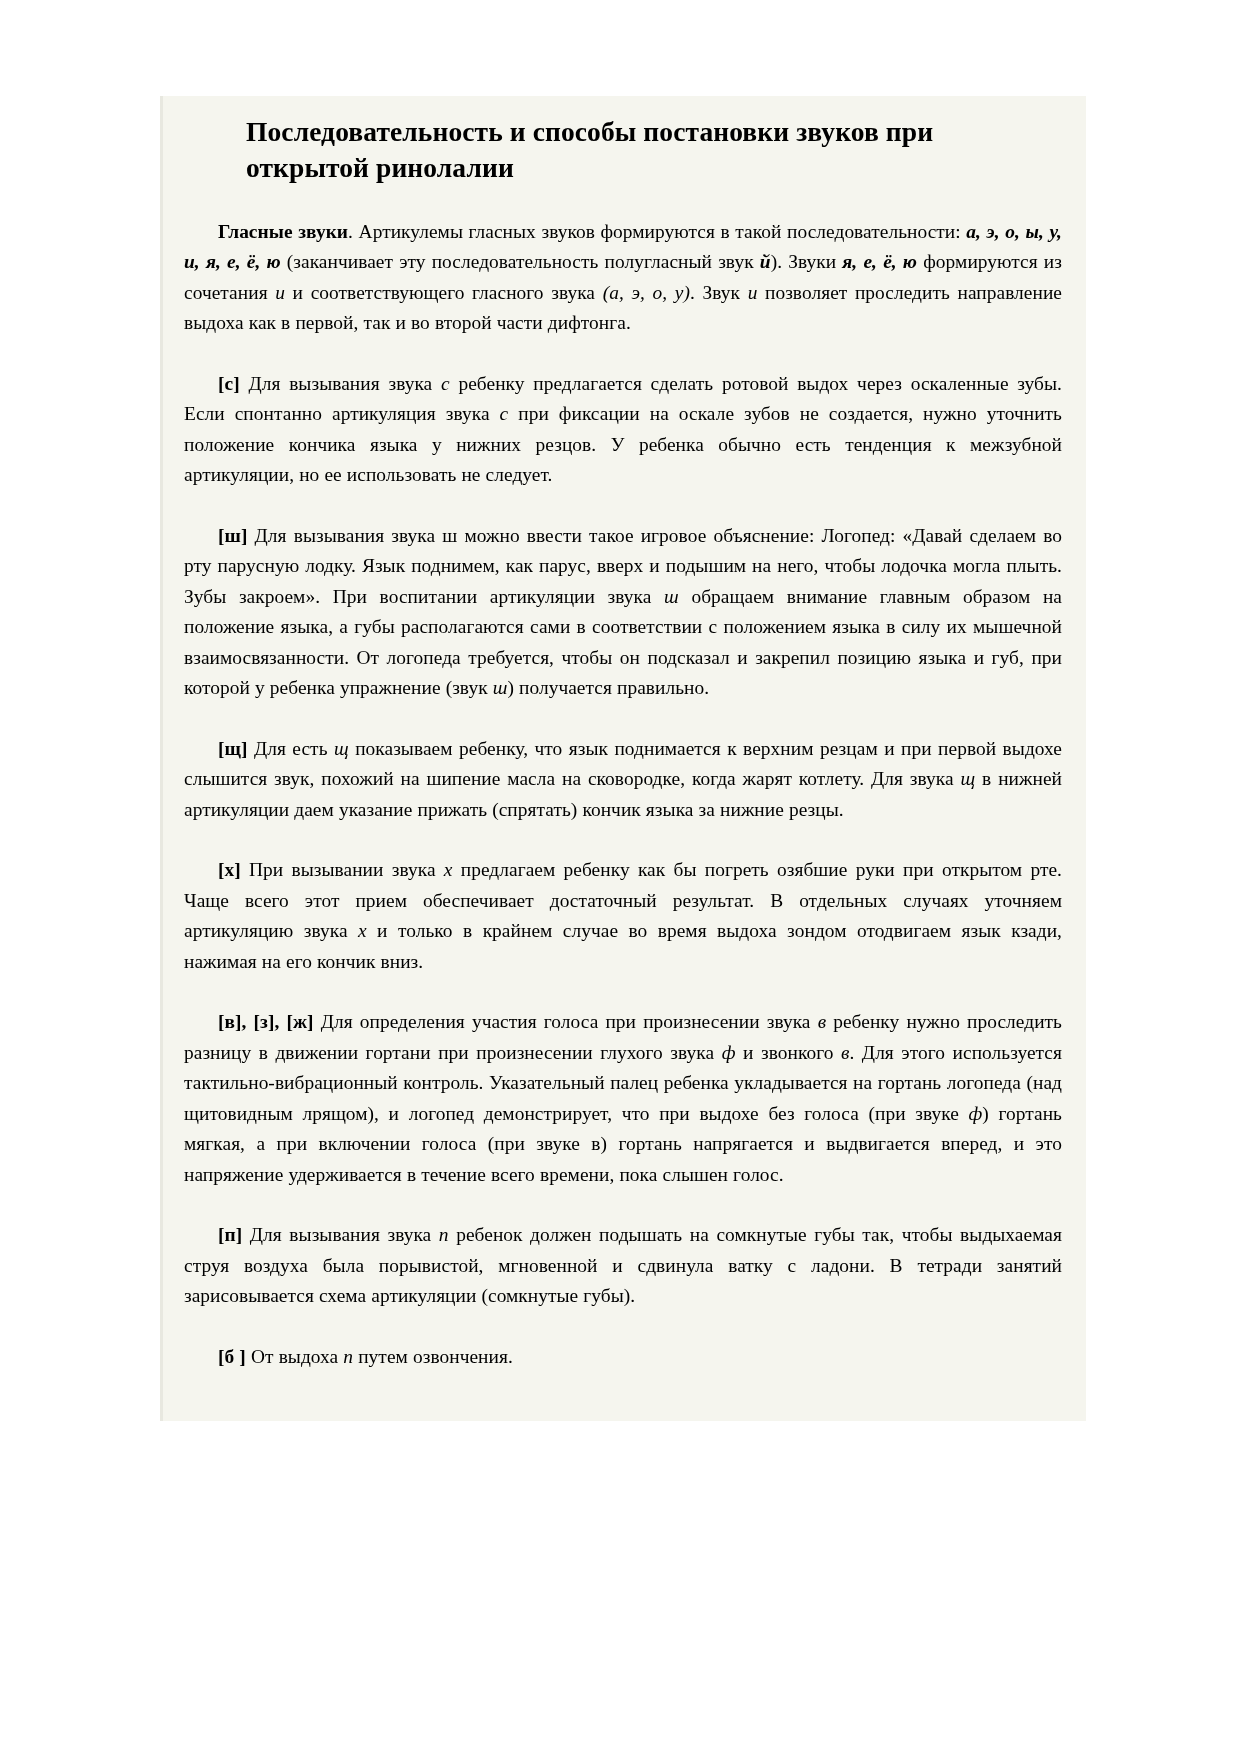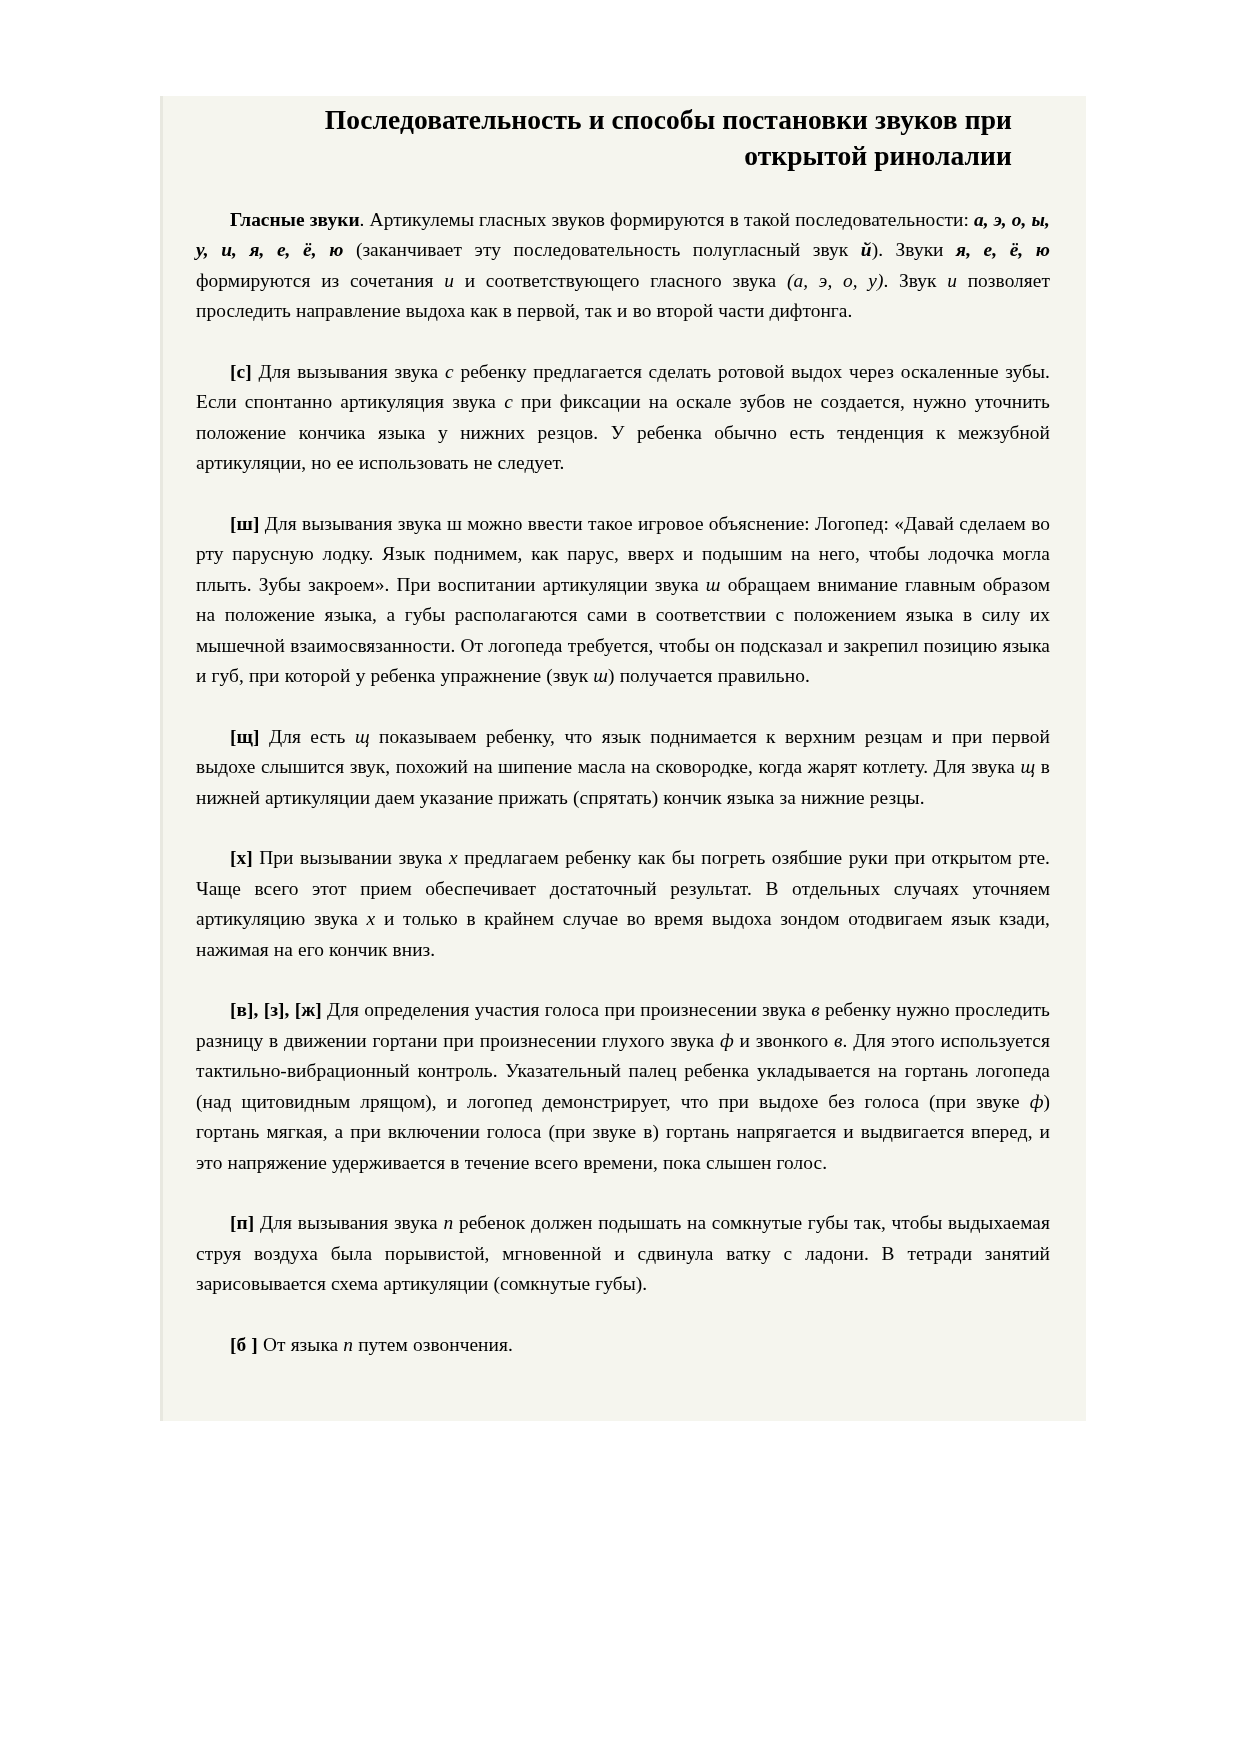--- a/index.html
+++ b/index.html
@@ -29,35 +29,35 @@
     left: 160px;
     top: 96px;
     width: 926px;
     height: 1325px;
     background: #f5f5ee;
     box-sizing: border-box;
     padding: 0;
   }
 
   .doc-title {
-    margin: 0;
+    margin: 12px;
     padding: 6px 74px 0 74px;
     font-size: 27.5px;
     line-height: 1.32;
     font-weight: bold;
-    text-align: right;
+    text-align: left;
     letter-spacing: 0.1px;
   }
 
   .body-text {
     padding: 0 24px 0 24px;
   }
 
   p.para {
-    margin: 12px;
+    margin: 0;
     padding: 0;
     text-align: justify;
     text-justify: inter-word;
     text-indent: 34px;
     font-size: 19.4px;
     line-height: 30.5px;
     letter-spacing: 0.05px;
     word-spacing: 0.2px;
   }
 
@@ -126,18 +126,18 @@
 
       <p class="para spacer-before">
         <span class="tag">[в], [з], [ж]</span><span>  Для определения участия голоса при произнесении звука </span><span class="it">в</span><span> ребенку нужно проследить разницу в движении гортани при произнесении глухого звука </span><span class="it">ф</span><span> и звонкого </span><span class="it">в</span><span>. Для этого используется тактильно-вибрационный контроль. Указательный палец ребенка укладывается на гортань логопеда (над щитовидным лрящом), и логопед демонстрирует, что при выдохе без голоса (при звуке </span><span class="it">ф</span><span>) гортань мягкая, а при включении голоса (при звуке в) гортань напрягается и выдвигается вперед, и это напряжение удерживается в течение всего времени, пока слышен голос.</span>
       </p>
 
       <p class="para spacer-before">
         <span class="tag">[п]</span><span> Для вызывания звука </span><span class="it">п</span><span> ребенок должен подышать на сомкнутые губы так, чтобы выдыхаемая струя воздуха была порывистой, мгновенной и сдвинула ватку с ладони. В тетради занятий зарисовывается схема артикуляции (сомкнутые губы).</span>
       </p>
 
       <p class="para spacer-before">
-        <span class="tag">[б ]</span><span> От языка </span><span class="it">п</span><span> путем озвончения.</span>
+        <span class="tag">[б ]</span><span> От выдоха </span><span class="it">п</span><span> путем озвончения.</span>
       </p>
 
     </div>
   </div>
 </div>
 
 </body></html>

